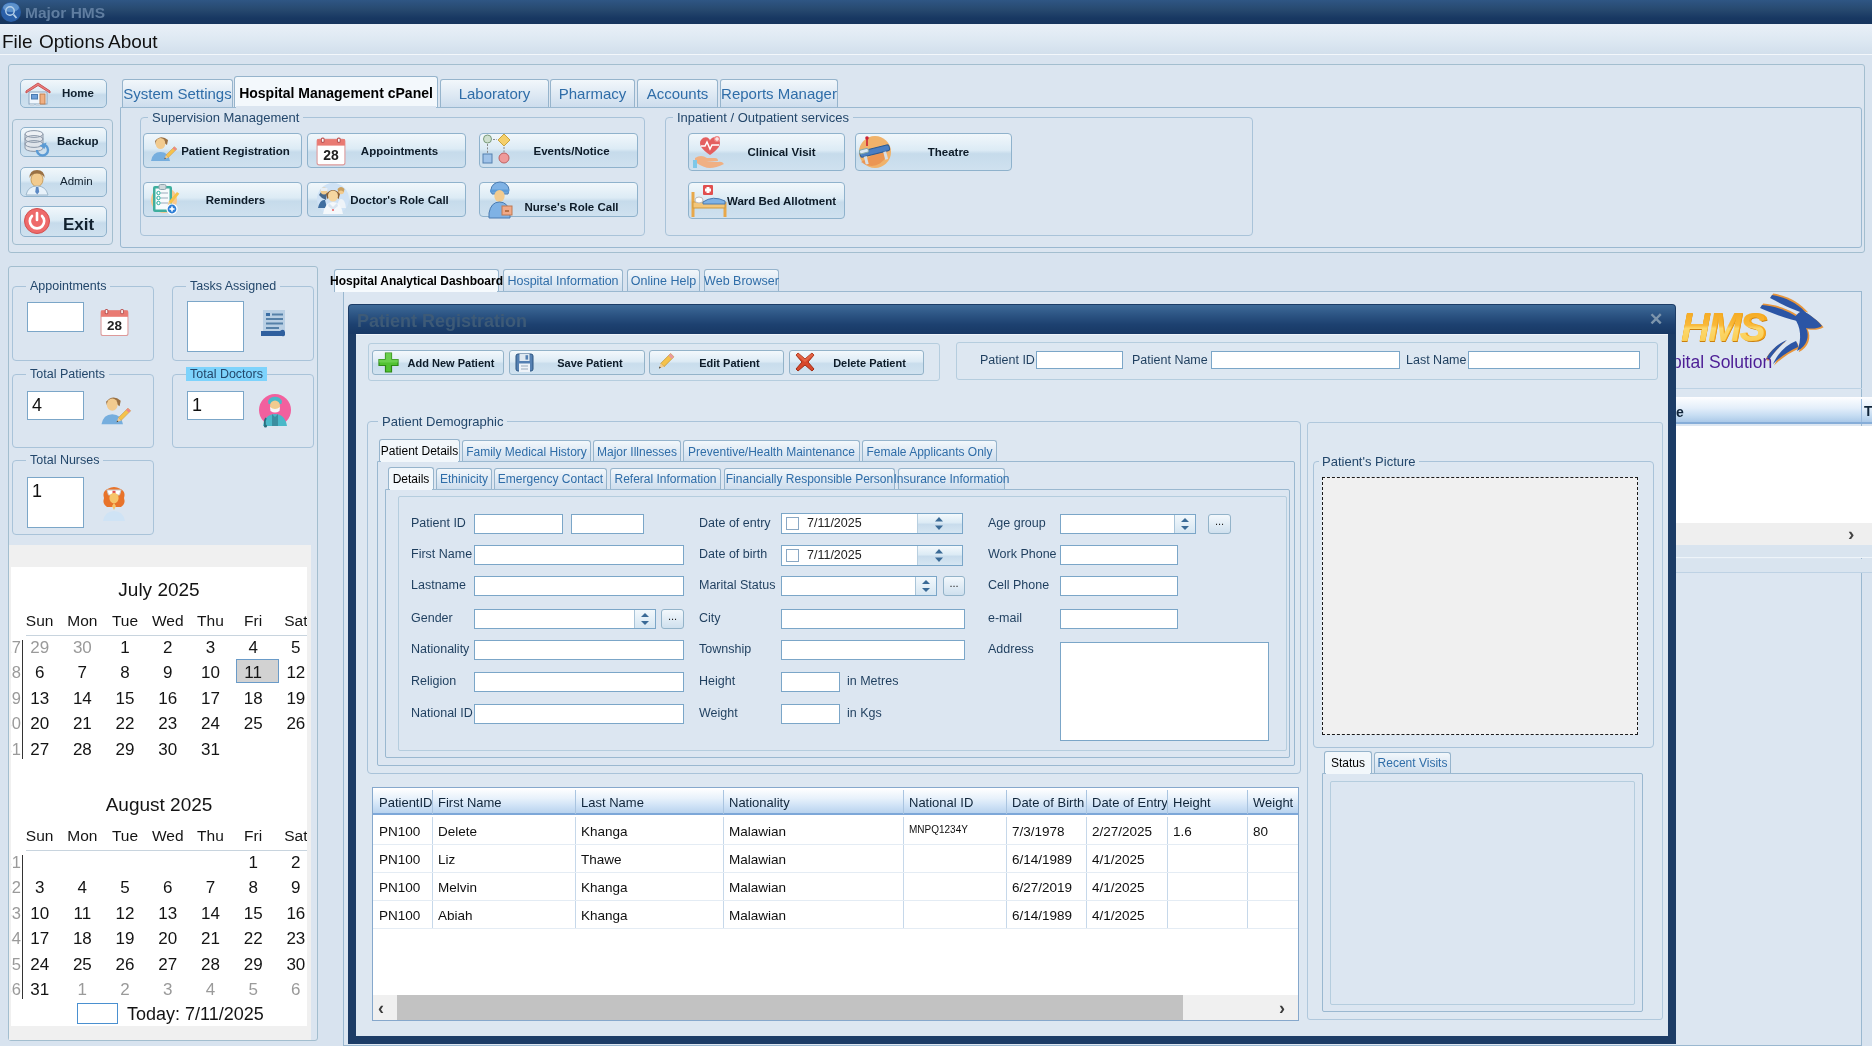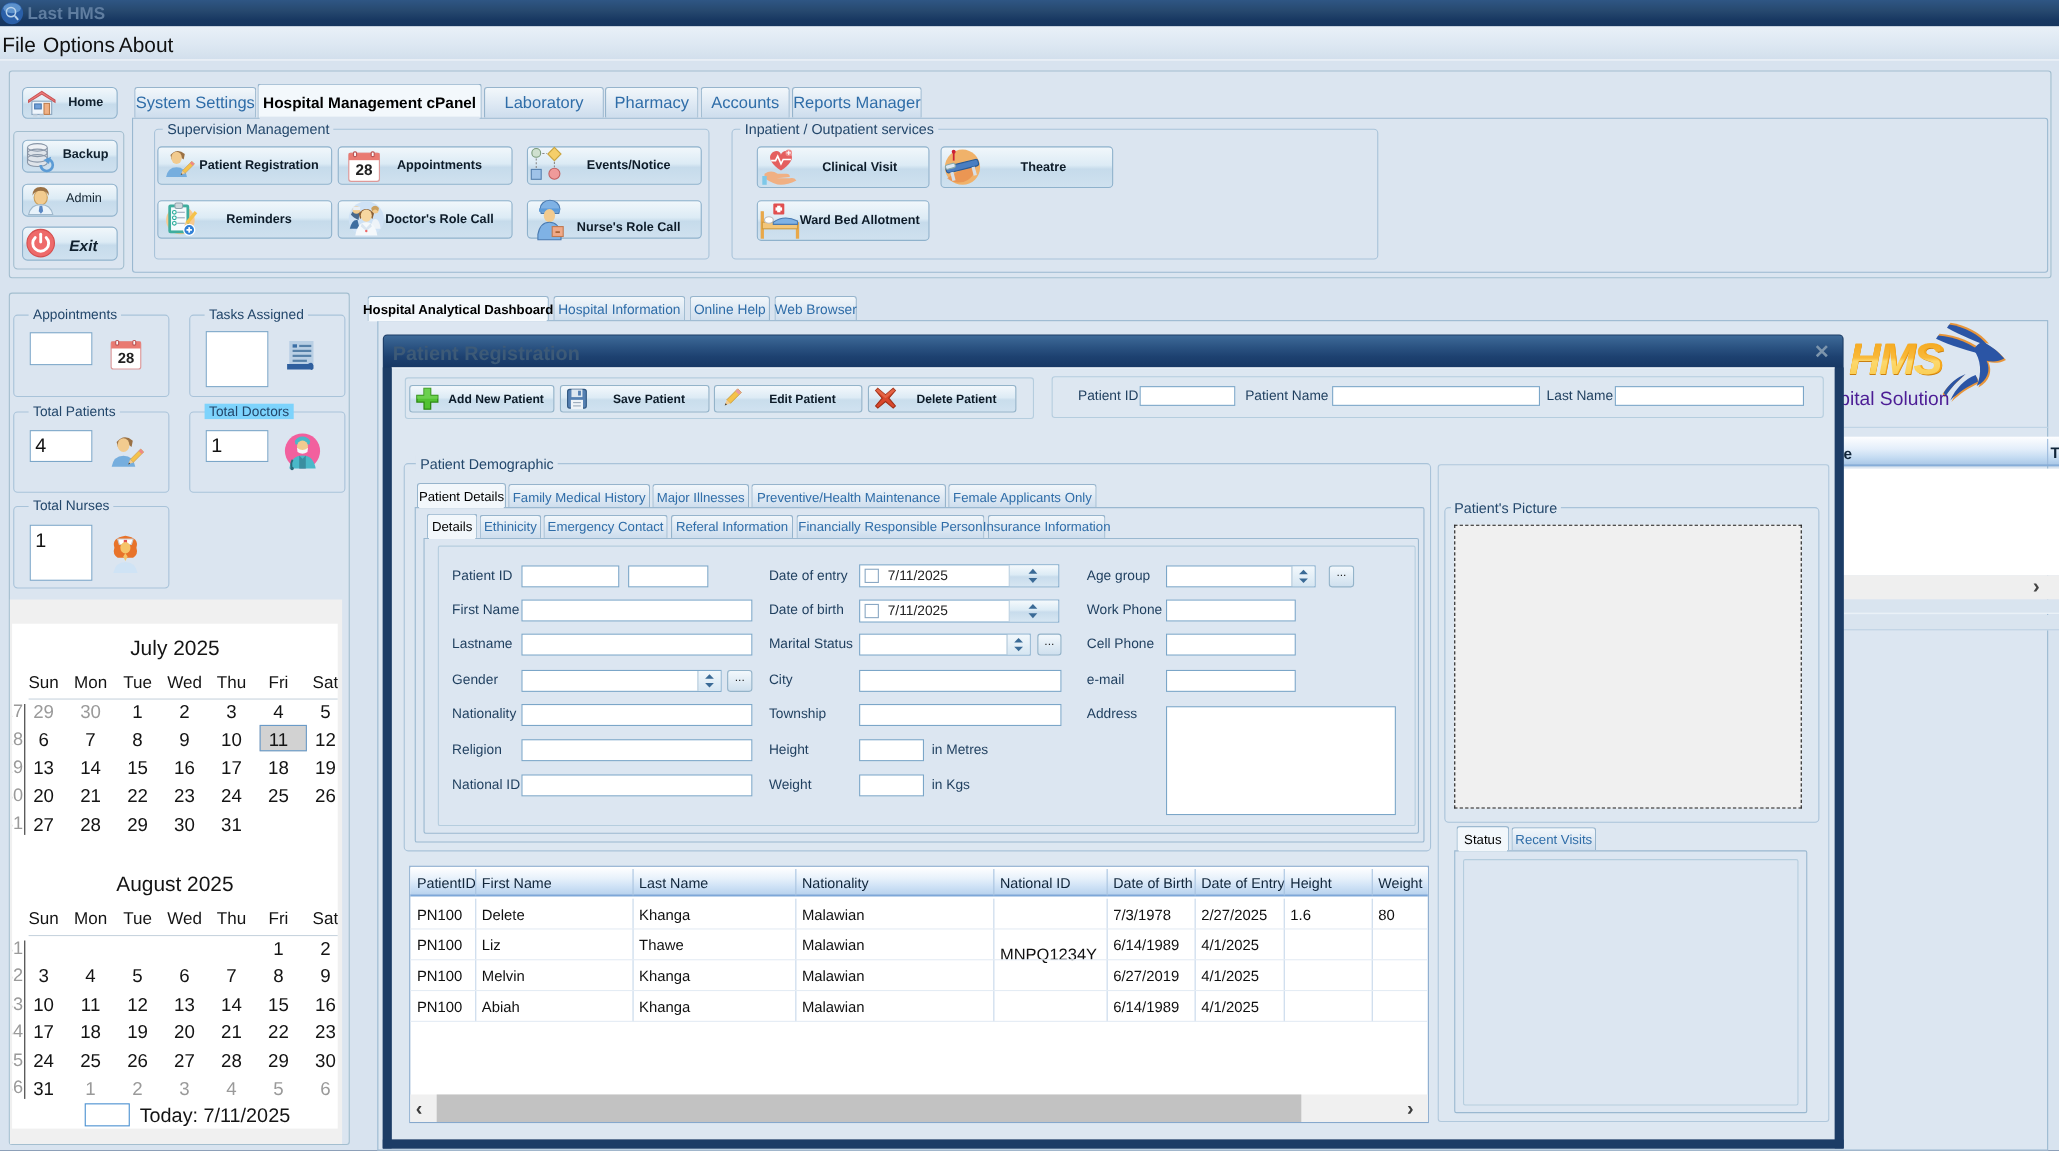--- a/index.html
+++ b/index.html
@@ -10,35 +10,35 @@
 .tab.on{background:#f3f8fc;color:#000}
 svg{position:absolute;overflow:visible}
 </style></head><body>
 <div class="a" style="left:0px;top:0px;width:1872px;height:24px;background:linear-gradient(180deg,#2f5684 0%,#27496f 40%,#183862 75%,#16355e 100%)"></div>
 <svg style="left:0px;top:1px" width="24" height="24" viewBox="0 0 24 24">
     <circle cx="11" cy="11" r="10" fill="#2a5fa8"></circle>
     <ellipse cx="11" cy="6.5" rx="8" ry="4.5" fill="#6fa3d8" opacity="0.75"></ellipse>
     <circle cx="10" cy="10" r="4.2" fill="none" stroke="#b8d2ea" stroke-width="1.4"></circle>
     <line x1="13.5" y1="13.5" x2="16.5" y2="17" stroke="#b8d2ea" stroke-width="1.8"></line>
   </svg>
-<div class="a" style="left:25px;top:4px;font-size:15.5px;color:#5f7da0;font-weight:bold;white-space:nowrap;">Last HMS</div>
+<div class="a" style="left:25px;top:4px;font-size:15.5px;color:#5f7da0;font-weight:bold;white-space:nowrap;">Major HMS</div>
 <div class="a" style="left:0px;top:24px;width:1872px;height:31px;background:linear-gradient(180deg,#e9f0f8 0%,#dde8f2 55%,#d2dfec 100%);border-bottom:1px solid #f3f7fb"></div>
 <div class="a" style="left:2px;top:31px;font-size:19px;color:#101010;font-weight:normal;white-space:nowrap;">File</div>
 <div class="a" style="left:39px;top:31px;font-size:19px;color:#101010;font-weight:normal;white-space:nowrap;">Options</div>
 <div class="a" style="left:108px;top:31px;font-size:19px;color:#101010;font-weight:normal;white-space:nowrap;">About</div>
 <div class="a" style="left:8px;top:64px;width:1857px;height:189px;background:#dbe5f0;border:1px solid #a3becf;border-radius:3px"></div>
 <div class="a" style="left:20px;top:79px;width:87px;height:29px;border:1px solid #8fb2cc;border-radius:5px;background:linear-gradient(180deg,#f1f7fb 0%,#dcebf5 45%,#c6dbeb 55%,#cfe1ef 100%)"></div>
 <div class="a" style="left:62px;top:86.5px;font-size:11.5px;color:#10202e;font-weight:bold;white-space:nowrap;">Home</div>
 <div class="a" style="left:12px;top:119px;width:101px;height:126px;border:1px solid #a3becf;border-radius:4px"></div>
 <div class="a" style="left:20px;top:127px;width:87px;height:30px;border:1px solid #8fb2cc;border-radius:5px;background:linear-gradient(180deg,#f1f7fb 0%,#dcebf5 45%,#c6dbeb 55%,#cfe1ef 100%)"></div>
 <div class="a" style="left:57px;top:135.0px;font-size:11.5px;color:#10202e;font-weight:bold;white-space:nowrap;">Backup</div>
 <div class="a" style="left:20px;top:167px;width:87px;height:30px;border:1px solid #8fb2cc;border-radius:5px;background:linear-gradient(180deg,#f1f7fb 0%,#dcebf5 45%,#c6dbeb 55%,#cfe1ef 100%)"></div>
 <div class="a" style="left:60px;top:175.0px;font-size:11.5px;color:#10202e;font-weight:normal;white-space:nowrap;">Admin</div>
 <div class="a" style="left:20px;top:206px;width:87px;height:31px;border:1px solid #8fb2cc;border-radius:5px;background:linear-gradient(180deg,#f1f7fb 0%,#dcebf5 45%,#c6dbeb 55%,#cfe1ef 100%)"></div>
-<div class="a" style="left:63px;top:214.5px;font-size:14px;color:#10202e;font-weight:bold;white-space:nowrap;font-style:italic;">Exit</div>
+<div class="a" style="left:63px;top:214.5px;font-size:17px;color:#10202e;font-weight:bold;white-space:nowrap;">Exit</div>
 <svg style="left:25px;top:82px" width="26" height="24" viewBox="0 0 26 24">
     <polygon points="1,9 13,1 25,9 25,11 13,3.5 1,11" fill="#ef7d7d" stroke="#c85555" stroke-width="1"></polygon>
     <rect x="4" y="10" width="18" height="12" fill="#eef5fc" stroke="#8ba6bf"></rect>
     <rect x="6.5" y="12.5" width="6" height="4.5" fill="#6f9fd8" stroke="#4a7ab0"></rect>
     <rect x="15" y="12" width="5" height="10" fill="#f0b083" stroke="#c08050"></rect>
     <rect x="5" y="22" width="4" height="2" fill="#c7d4e0"></rect>
     <rect x="11" y="22" width="4" height="2" fill="#c7d4e0"></rect>
   </svg>
 <svg style="left:23px;top:130px" width="26" height="25" viewBox="0 0 26 25">
     <path d="M2 4 v14 a9 3.4 0 0 0 18 0 v-14" fill="#dfe4ea" stroke="#8a97a8"></path>
@@ -559,21 +559,21 @@
 <div class="a" style="left:1092px;top:795px;font-size:13px;color:#10253a;font-weight:normal;white-space:nowrap;">Date of Entry</div>
 <div class="a" style="left:1086px;top:790px;width:1px;height:24px;background:#a9c4e0"></div>
 <div class="a" style="left:1173px;top:795px;font-size:13px;color:#10253a;font-weight:normal;white-space:nowrap;">Height</div>
 <div class="a" style="left:1167px;top:790px;width:1px;height:24px;background:#a9c4e0"></div>
 <div class="a" style="left:1253px;top:795px;font-size:13px;color:#10253a;font-weight:normal;white-space:nowrap;">Weight</div>
 <div class="a" style="left:1247px;top:790px;width:1px;height:24px;background:#a9c4e0"></div>
 <div class="a" style="left:379px;top:824px;font-size:13.5px;color:#101010;font-weight:normal;white-space:nowrap;">PN100</div>
 <div class="a" style="left:438px;top:824px;font-size:13.5px;color:#101010;font-weight:normal;white-space:nowrap;">Delete</div>
 <div class="a" style="left:581px;top:824px;font-size:13.5px;color:#101010;font-weight:normal;white-space:nowrap;">Khanga</div>
 <div class="a" style="left:729px;top:824px;font-size:13.5px;color:#101010;font-weight:normal;white-space:nowrap;">Malawian</div>
-<div class="a" style="left:909px;top:824px;font-size:15px;color:#101010;font-weight:normal;white-space:nowrap;margin-top:36px;">MNPQ1234Y</div>
+<div class="a" style="left:909px;top:824px;font-size:10px;color:#101010;font-weight:normal;white-space:nowrap;">MNPQ1234Y</div>
 <div class="a" style="left:1012px;top:824px;font-size:13.5px;color:#101010;font-weight:normal;white-space:nowrap;">7/3/1978</div>
 <div class="a" style="left:1092px;top:824px;font-size:13.5px;color:#101010;font-weight:normal;white-space:nowrap;">2/27/2025</div>
 <div class="a" style="left:1173px;top:824px;font-size:13.5px;color:#101010;font-weight:normal;white-space:nowrap;">1.6</div>
 <div class="a" style="left:1253px;top:824px;font-size:13.5px;color:#101010;font-weight:normal;white-space:nowrap;">80</div>
 <div class="a" style="left:432px;top:817px;width:1px;height:28px;background:#c6d8ea"></div>
 <div class="a" style="left:575px;top:817px;width:1px;height:28px;background:#c6d8ea"></div>
 <div class="a" style="left:723px;top:817px;width:1px;height:28px;background:#c6d8ea"></div>
 <div class="a" style="left:903px;top:817px;width:1px;height:28px;background:#c6d8ea"></div>
 <div class="a" style="left:1006px;top:817px;width:1px;height:28px;background:#c6d8ea"></div>
 <div class="a" style="left:1086px;top:817px;width:1px;height:28px;background:#c6d8ea"></div>

